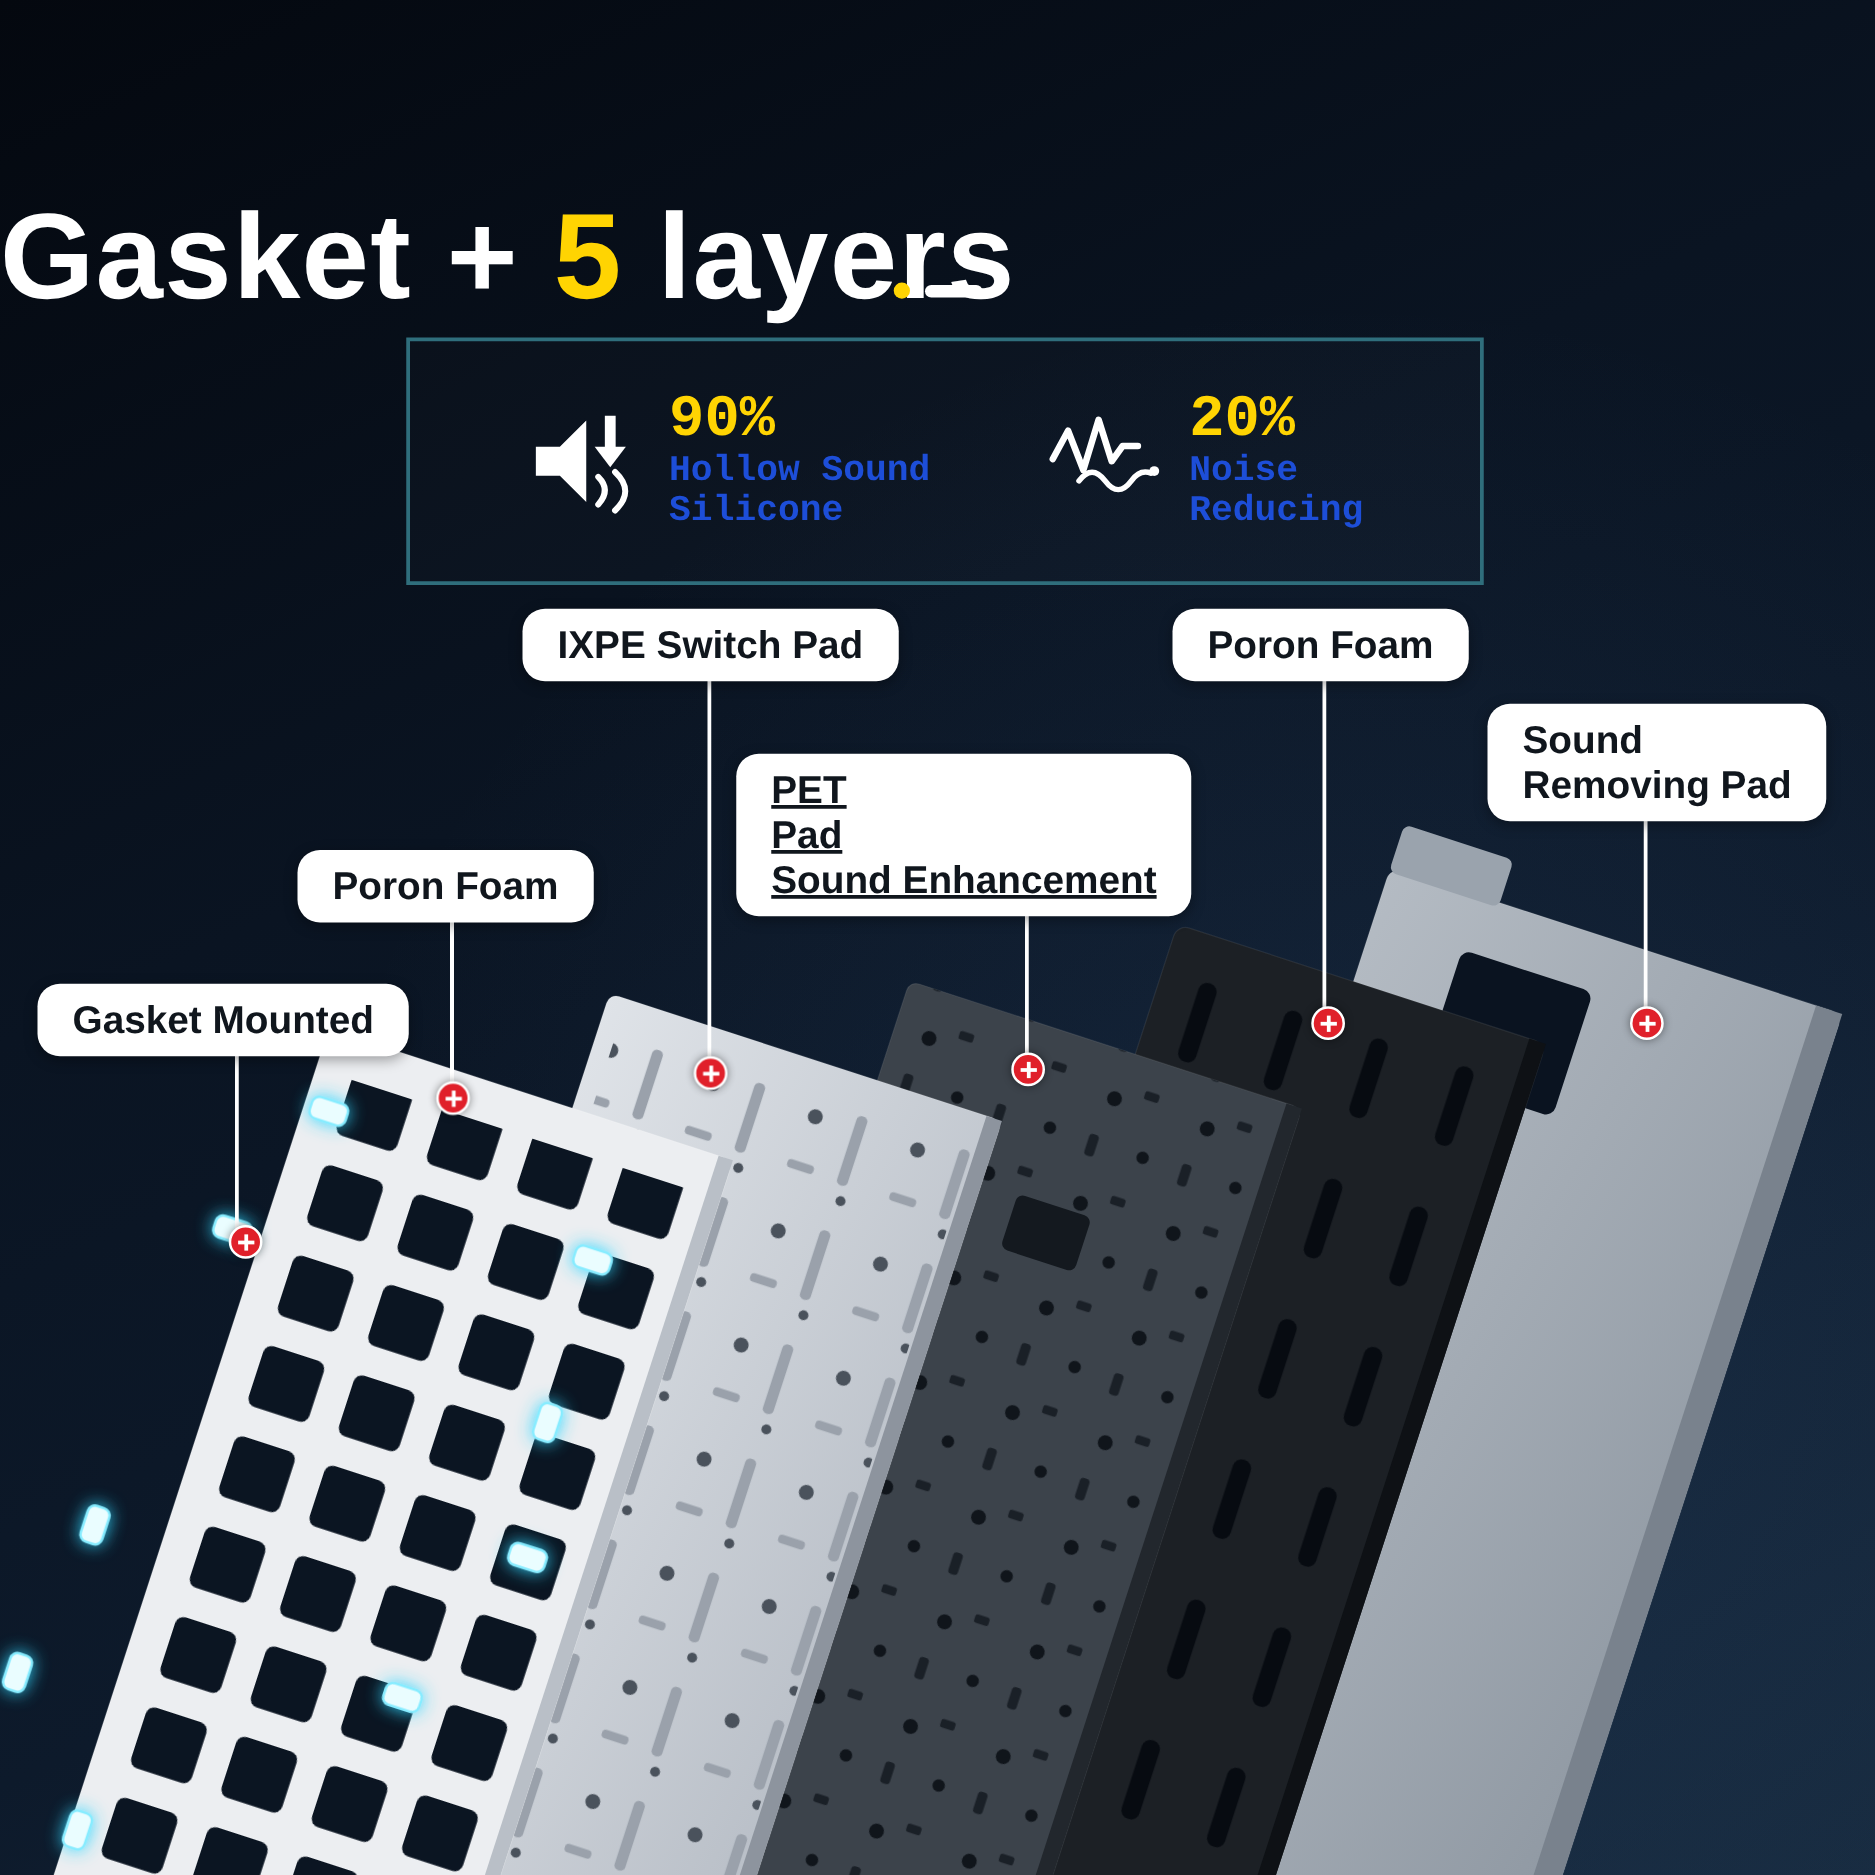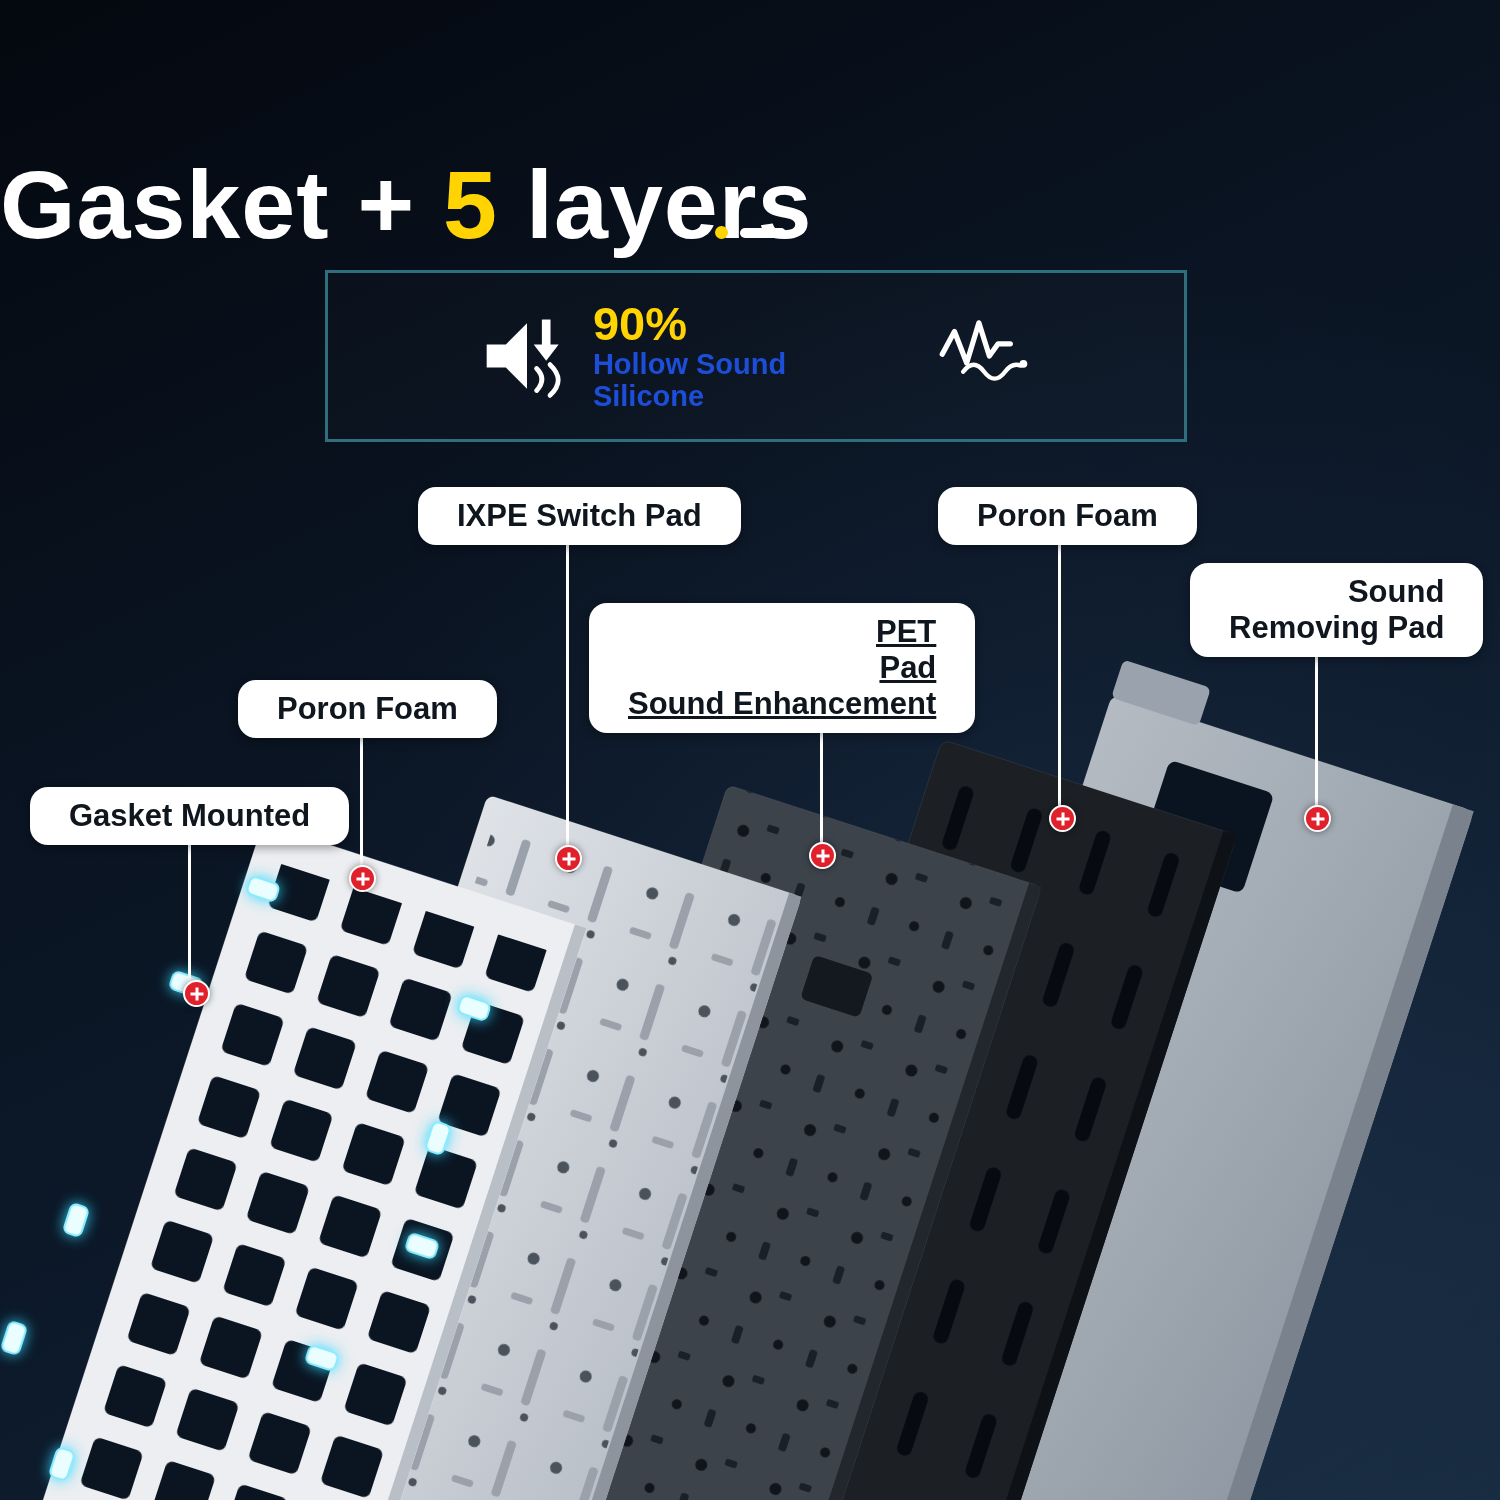--- a/index.html
+++ b/index.html
@@ -19,34 +19,35 @@
   }
   .title .hl{color:#ffd402;}
   .underline{
     position:absolute;top:226px;left:0;width:100%;z-index:4;
     display:flex;justify-content:center;align-items:center;gap:12px;
   }
   .u-dot{width:13px;height:13px;border-radius:50%;background:#ffd402;}
   .u-dash{width:46px;height:10px;border-radius:5px;background:#ffffff;}
   
   .stats{
-    position:absolute;left:325px;top:270px;width:862px;height:172px;
+    position:absolute;left:325px;top:270px;width:862px;height:198px;
     border:3px solid #2f6e7c;box-sizing:border-box;z-index:4;
     display:flex;align-items:center;justify-content:space-evenly;
     background:rgba(255,255,255,0.015);
+    font-family:Liberation Mono, monospace;
   }
   .stat{display:flex;align-items:center;gap:18px;}
   .stat-icon{width:96px;height:96px;flex:0 0 auto;}
   .stat-value{color:#ffd402;font-size:47px;font-weight:700;line-height:1.02;}
   .stat-label{color:#1d4ed8;font-size:29px;font-weight:700;line-height:1.12;}
   
   .callout{
     position:absolute;background:#ffffff;color:#10161d;border-radius:18px;
-    font-weight:700;font-size:31px;line-height:1.16;text-align:right;
-    padding:11px 39px;z-index:3;white-space:nowrap;
+    font-weight:700;font-size:31px;line-height:1.16;text-align:left;
+    padding:11px 28px;z-index:3;white-space:nowrap;
     box-shadow:0 3px 10px rgba(0,0,0,0.35);
   }
   .callout .cl-line{display:block;white-space:nowrap;}
   #co-ixpe{left:418px;top:487px;}
   #co-poron-right{left:938px;top:487px;}
   #co-bottom-pad{left:1190px;top:563px;}
   #co-pet{left:589px;top:603px;text-decoration:underline;}
   #co-poron-left{left:238px;top:680px;}
   #co-gasket{left:30px;top:787px;}
   .pointer-line{position:absolute;width:3px;background:#ffffff;z-index:2;}
@@ -173,20 +174,25 @@
       <div class="stat-label">Hollow Sound</div>
       <div class="stat-label">Silicone</div>
     </div>
   </div>
   <div class="stat">
     <svg class="stat-icon" viewBox="0 0 110 100">
       <polyline points="6,48 20,22 34,58 48,12 60,50 70,36 84,36" fill="none" stroke="#ffffff" stroke-width="6" stroke-linecap="round" stroke-linejoin="round"></polyline>
       <path d="M30 68 q12 -16 24 0 q12 16 24 0 q8 -11 18 -7" fill="none" stroke="#ffffff" stroke-width="5" stroke-linecap="round"></path>
       <circle cx="99" cy="59" r="4.5" fill="#ffffff"></circle>
     </svg>
+    <div class="stat-text">
+      <div class="stat-value">20%</div>
+      <div class="stat-label">Noise</div>
+      <div class="stat-label">Reducing</div>
+    </div>
   </div>
 </div>
 
 <div class="pointer-line" id="ln-ixpe"></div>
 <div class="pointer-line" id="ln-poron-right"></div>
 <div class="pointer-line" id="ln-bottom-pad"></div>
 <div class="pointer-line" id="ln-pet"></div>
 <div class="pointer-line" id="ln-poron-left"></div>
 <div class="pointer-line" id="ln-gasket"></div>
 

